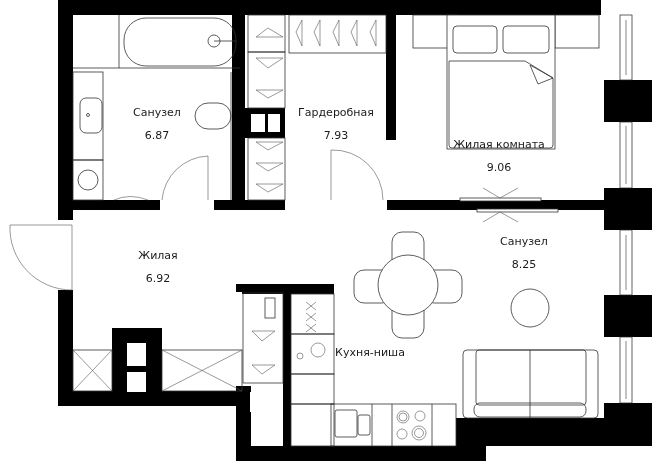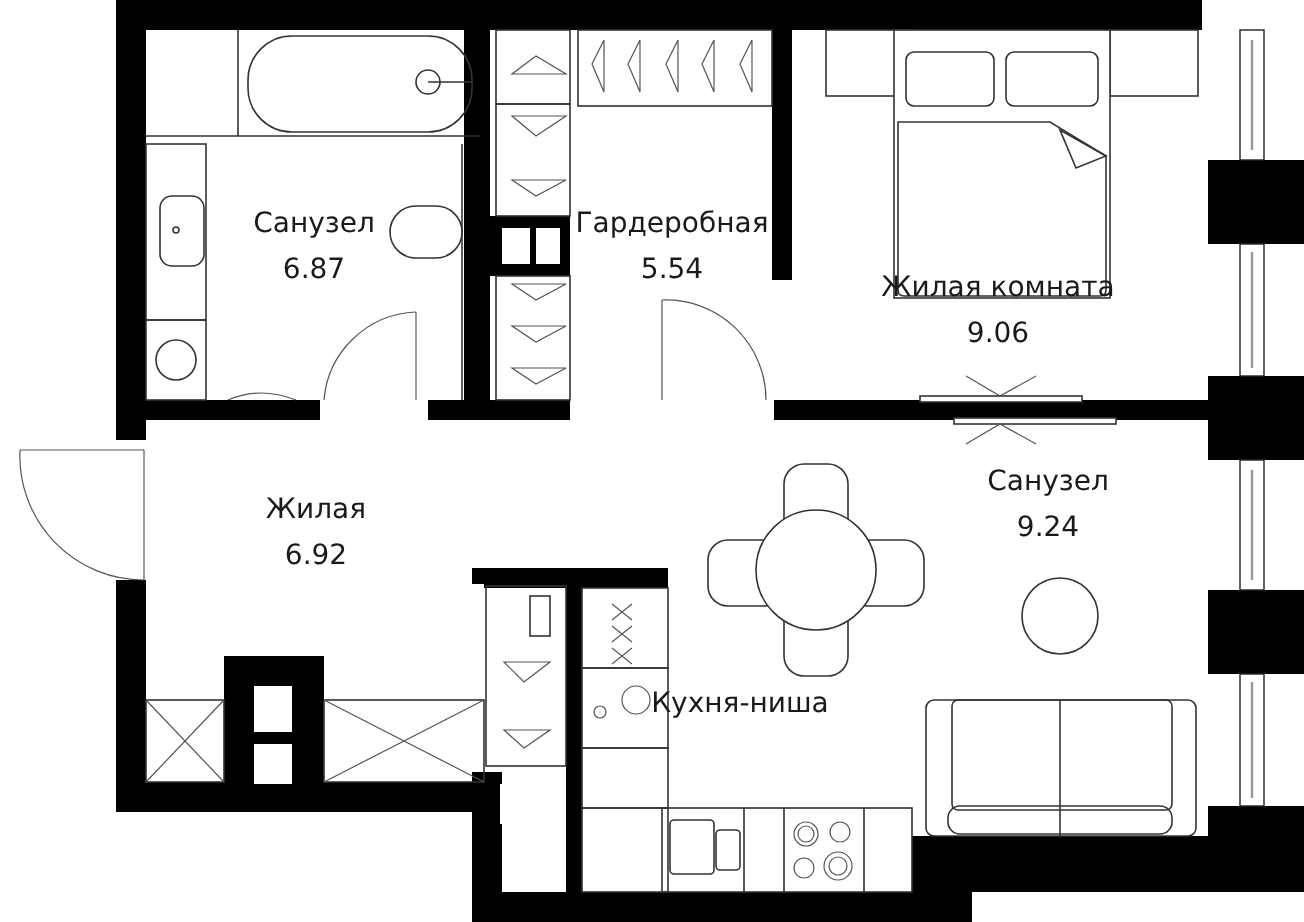--- a/index.html
+++ b/index.html
@@ -1,18 +1,18 @@
 <!DOCTYPE html>
 <html><head>
 <meta charset="utf-8">
 <style>
   html, body { margin: 0; padding: 0; background: #ffffff; }
   body { width: 652px; height: 461px; overflow: hidden; position: relative; font-family: "DejaVu Sans", sans-serif; }
   #plan { position: absolute; left: 0; top: 0; width: 652px; height: 461px; }
-  .room-label { position: absolute; text-align: center; color: #1a1a1a; font-family: "DejaVu Sans", sans-serif; font-size: 14px; line-height: 17px; white-space: nowrap; transform: translateX(-50%); }
+  .room-label { position: absolute; text-align: center; color: #1a1a1a; font-family: "DejaVu Sans", sans-serif; font-size: 11px; line-height: 17px; white-space: nowrap; transform: translateX(-50%); }
   .room-label .name { display: block; }
   .room-label .area { display: block; margin-top: 6px; }
   svg .wall { fill: #000; }
   svg .ln { fill: none; stroke: #333; stroke-width: 0.8; }
   svg .lnw { fill: #fff; stroke: #333; stroke-width: 0.8; }
   svg .thin { fill: none; stroke: #555; stroke-width: 0.6; }
   svg .gry { fill: none; stroke: #999; stroke-width: 1.2; }
   svg .wf { fill: #fff; stroke: #222; stroke-width: 0.7; }
 </style>
 </head>
@@ -211,29 +211,29 @@
     </g>
   </g>
 </svg>
 
 <div class="room-label" style="left:157px; top:104px;">
   <span class="name">Санузел</span>
   <span class="area">6.87</span>
 </div>
 <div class="room-label" style="left:336px; top:104px;">
   <span class="name">Гардеробная</span>
-  <span class="area">5.54</span>
+  <span class="area">7.93</span>
 </div>
 <div class="room-label" style="left:499px; top:104px;margin-top:32px;">
   <span class="name">Жилая комната</span>
   <span class="area">9.06</span>
 </div>
 <div class="room-label" style="left:158px; top:247px;">
   <span class="name">Жилая</span>
   <span class="area">6.92</span>
 </div>
 <div class="room-label" style="left:524px; top:233px;">
   <span class="name">Санузел</span>
-  <span class="area">9.24</span>
+  <span class="area">8.25</span>
 </div>
 <div class="room-label" style="left:370px; top:344px;">
   <span class="name">Кухня-ниша</span>
 </div>
 
 </body></html>

